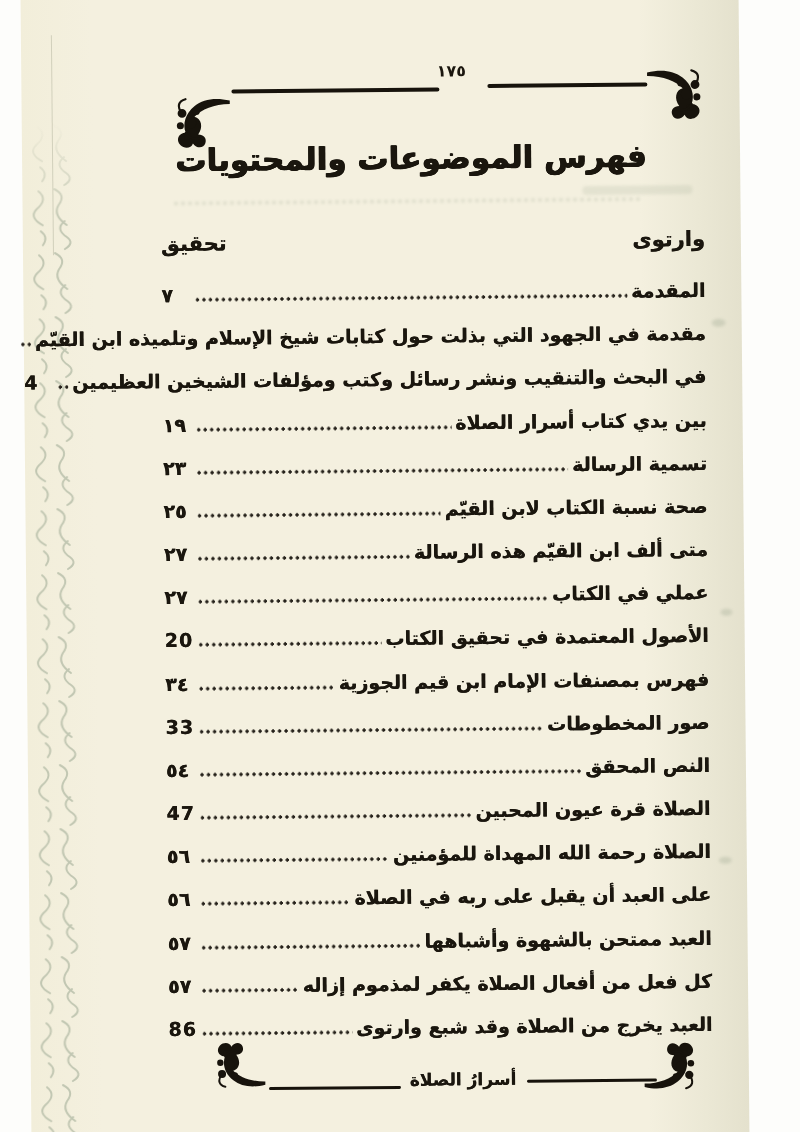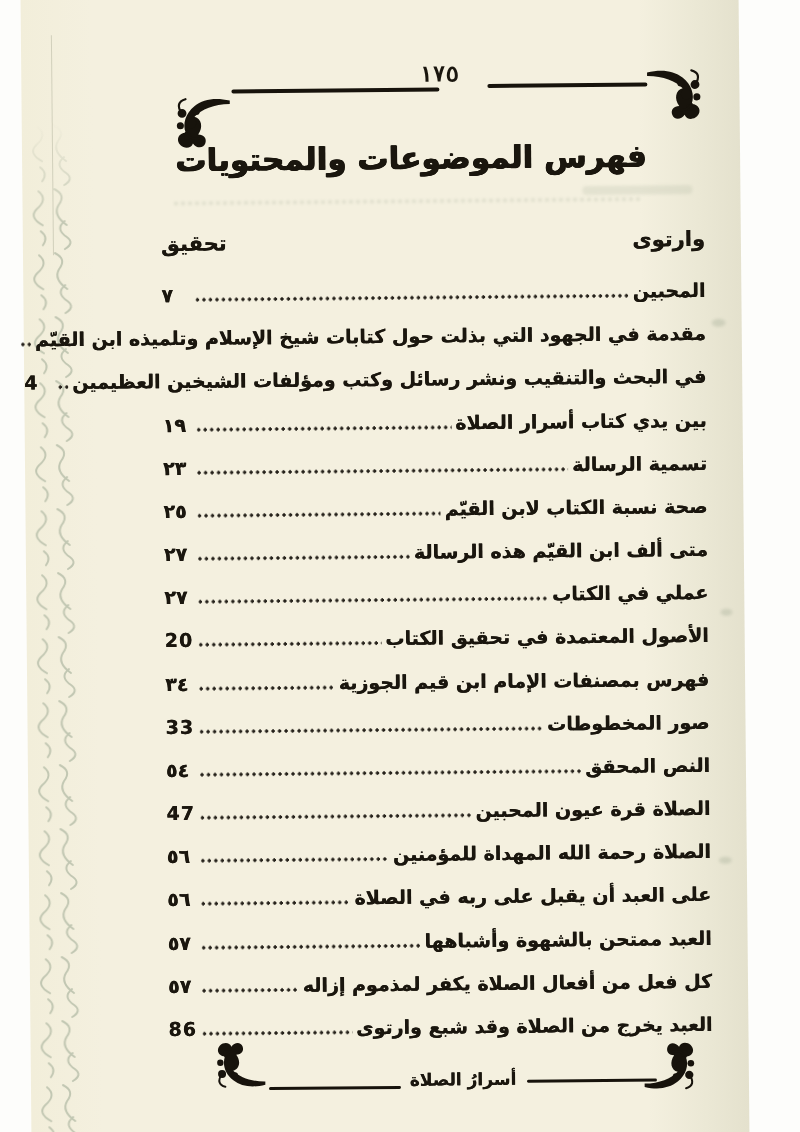--- a/index.html
+++ b/index.html
@@ -11,22 +11,22 @@
         background:linear-gradient(90deg,#f2eeda 0%,#f4f0df 10%,#f4f0df 86%,#ebe8d5 94%,#e4e1cd 100%);}
   
   .edge-pattern{position:absolute;left:8px;top:128px;width:46px;height:1020px;opacity:.85;
         -webkit-mask-image:linear-gradient(180deg,transparent 0,#000 10%);
         mask-image:linear-gradient(180deg,transparent 0,#000 10%);}
   .crease{position:absolute;left:30px;top:40px;width:1px;height:220px;background:rgba(150,152,130,.35);}
   
   .rule{position:absolute;background:#17130c;border-radius:2px;}
   .rule-top-left{left:210px;top:96px;width:208px;height:4px;}
   .rule-top-right{left:466px;top:93px;width:160px;height:4px;}
-  .folio{position:absolute;left:398px;top:70px;width:64px;
-         font-size:22px;font-weight:bold;letter-spacing:2px;font-family:Liberation Mono, monospace;}
+  .folio{position:absolute;left:398px;top:70px;width:64px;text-align:center;
+         font-size:16px;font-weight:bold;letter-spacing:2px;}
   .ornament{position:absolute;width:62px;height:66px;}
   .orn-tl{left:148px;top:98px;}
   .orn-tr{left:624px;top:74px;transform:scaleX(-1);}
   .orn-bl{left:180px;top:1040px;width:56px;height:60px;transform:scaleY(-1);}
   .orn-br{left:612px;top:1044px;width:58px;height:62px;transform:scale(-1,-1);}
   
   .book-index-title{position:absolute;left:120px;right:60px;top:148px;text-align:center;
          font-size:31px;font-weight:bold;
          text-shadow:.7px 0 0 currentColor,-.4px 0 0 currentColor,0 .4px 0 currentColor;}
   
@@ -104,21 +104,21 @@
 
     <div class="book-index-title">فهرس الموضوعات والمحتويات</div>
 
     <div class="col-heads">
       <span>وارتوى</span>
       <span>تحقيق</span>
     </div>
 
     <div class="rows" id="toc-rows">
   <div class="row">
-    <span class="row-title">المحبين</span>
+    <span class="row-title">المقدمة</span>
     <span class="dots"></span>
     <span class="row-num">٧</span>
   </div>
 
   <div class="row">
     <span class="row-title">مقدمة في الجهود التي بذلت حول كتابات شيخ الإسلام وتلميذه ابن القيّم</span>
     <span class="dots"></span>
     <span class="row-num">٩</span>
   </div>
 

